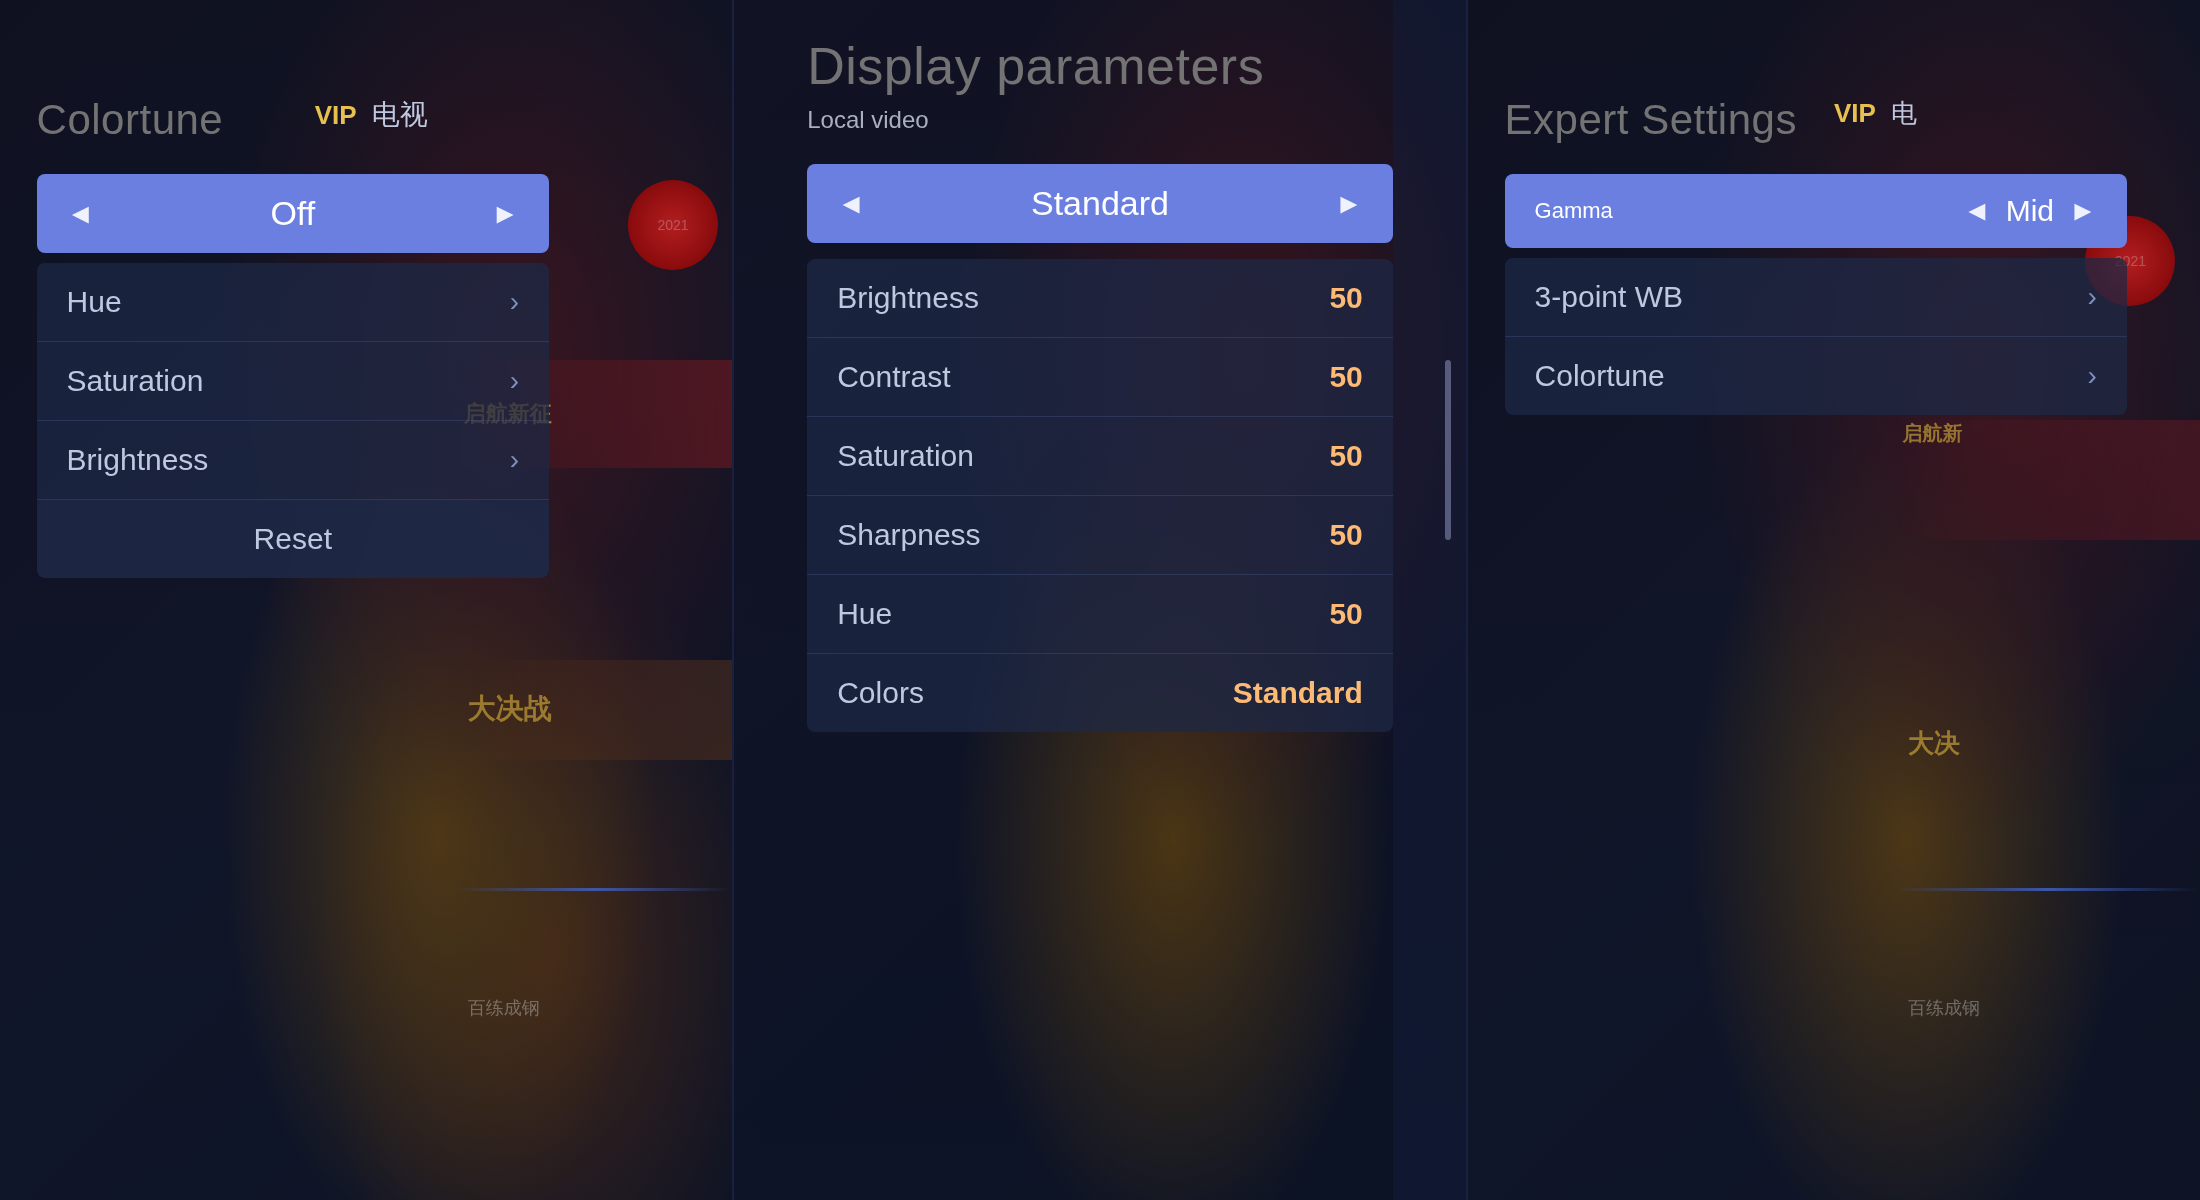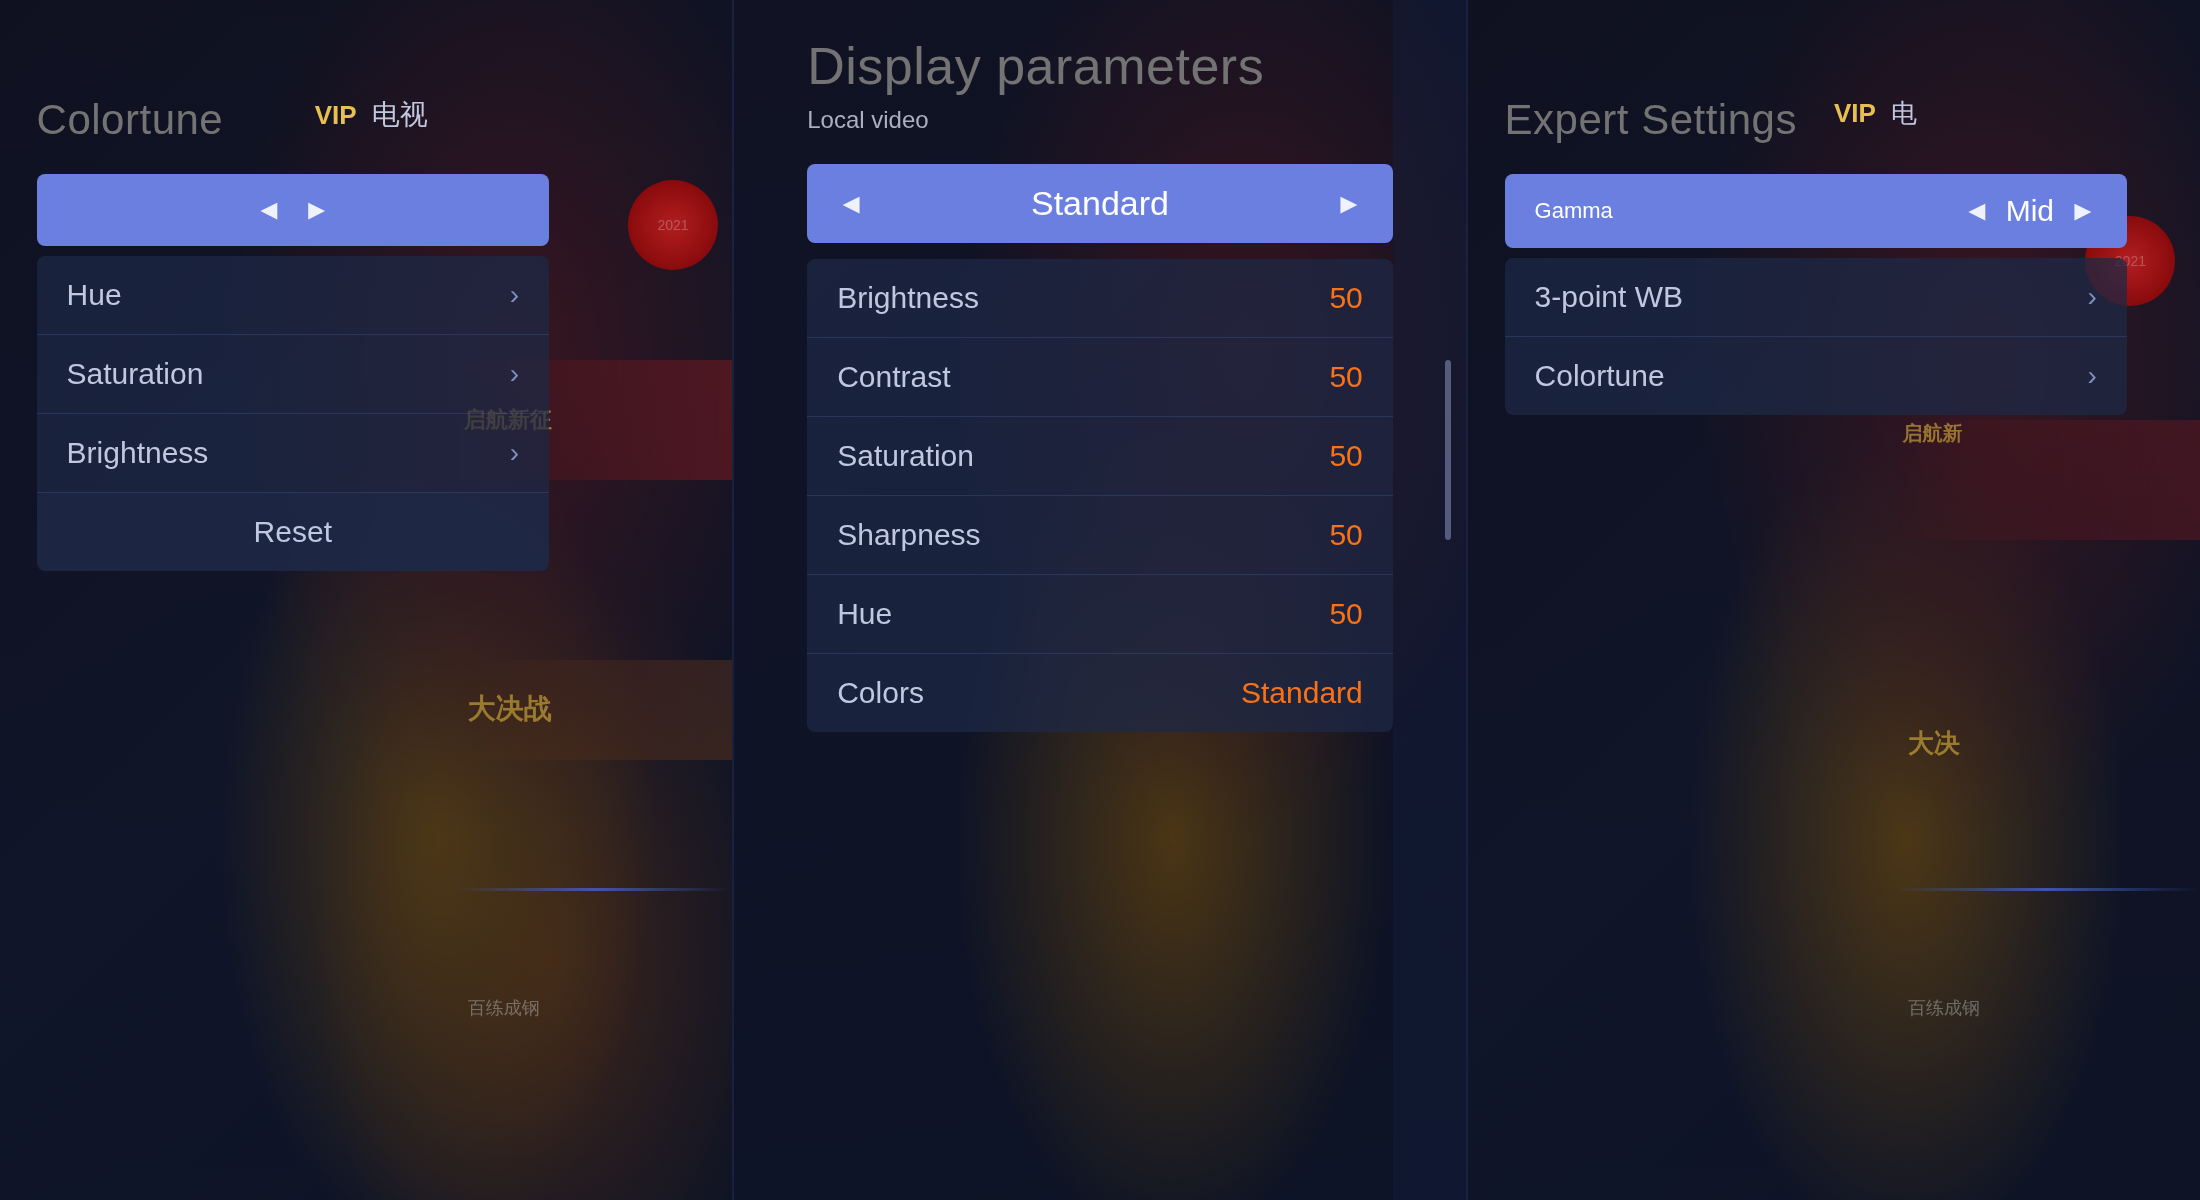--- a/index.html
+++ b/index.html
@@ -150,22 +150,22 @@
 
     .menu-item:last-child {
       border-bottom: none;
     }
 
     .menu-item-label {
       font-weight: 300;
     }
 
     .menu-item-value {
-      color: #f97316;
-      font-weight: 400;
+      color: #fdba74;
+      font-weight: 700;
     }
 
     .menu-item-chevron {
       color: #8090c0;
       font-size: 28px;
       margin-left: 15px;
     }
 
     
     .reset-btn {
@@ -223,37 +223,38 @@
 <body>
 
 <div class="panel panel-left">
   <div class="panel-bg"></div>
   <div class="bg-image"></div>
 
   <div style="position:absolute; right:0; top:0; width:38%; height:100%; z-index:6; overflow:hidden; opacity:0.85;">
     <div style="position:absolute; top:15%; right:5%; width:90px; height:90px; background:radial-gradient(circle, #cc2020, #880000); border-radius:50%; display:flex; align-items:center; justify-content:center;">
       <span style="color:rgba(255,255,255,0.3); font-size:14px;">2021</span>
     </div>
-    <div style="position:absolute; top:30%; left:0; right:0; height:120px; background:linear-gradient(90deg, transparent, rgba(180,30,30,0.4)); display:flex; align-items:center; padding-left:10px;">
+    <div style="position:absolute; top:30%; left:0; right:0; height:108px; background:linear-gradient(90deg, transparent, rgba(180,30,30,0.4)); display:flex; align-items:center; padding-left:10px;">
       <span style="color:rgba(220,180,60,0.8); font-size:22px; font-weight:bold;">启航新征</span>
     </div>
     <div style="position:absolute; top:55%; left:5%; right:0; height:100px; background:linear-gradient(90deg, transparent, rgba(160,80,20,0.3));">
       <span style="color:rgba(220,180,60,0.7); font-size:28px; font-weight:bold; display:block; padding-top:30px;">大决战</span>
     </div>
     <div style="position:absolute; top:74%; left:0; width:100%; height:3px; background:linear-gradient(90deg, transparent, #4060c0, transparent);"></div>
     <div style="position:absolute; bottom:15%; left:5%; right:0;">
       <span style="color:rgba(200,200,200,0.5); font-size:18px;">百练成钢</span>
     </div>
   </div>
 
   <div class="ui-card">
     <h1 class="panel-title">Colortune</h1>
 
     <div class="selector-row">
       <span class="arrow">◄</span>
+      <span class="selector-label">Off</span>
       <span class="arrow">►</span>
     </div>
 
     <div class="menu-list">
       <div class="menu-item">
         <span class="menu-item-label">Hue</span>
         <span class="menu-item-chevron">›</span>
       </div>
       <div class="menu-item">
         <span class="menu-item-label">Saturation</span>

